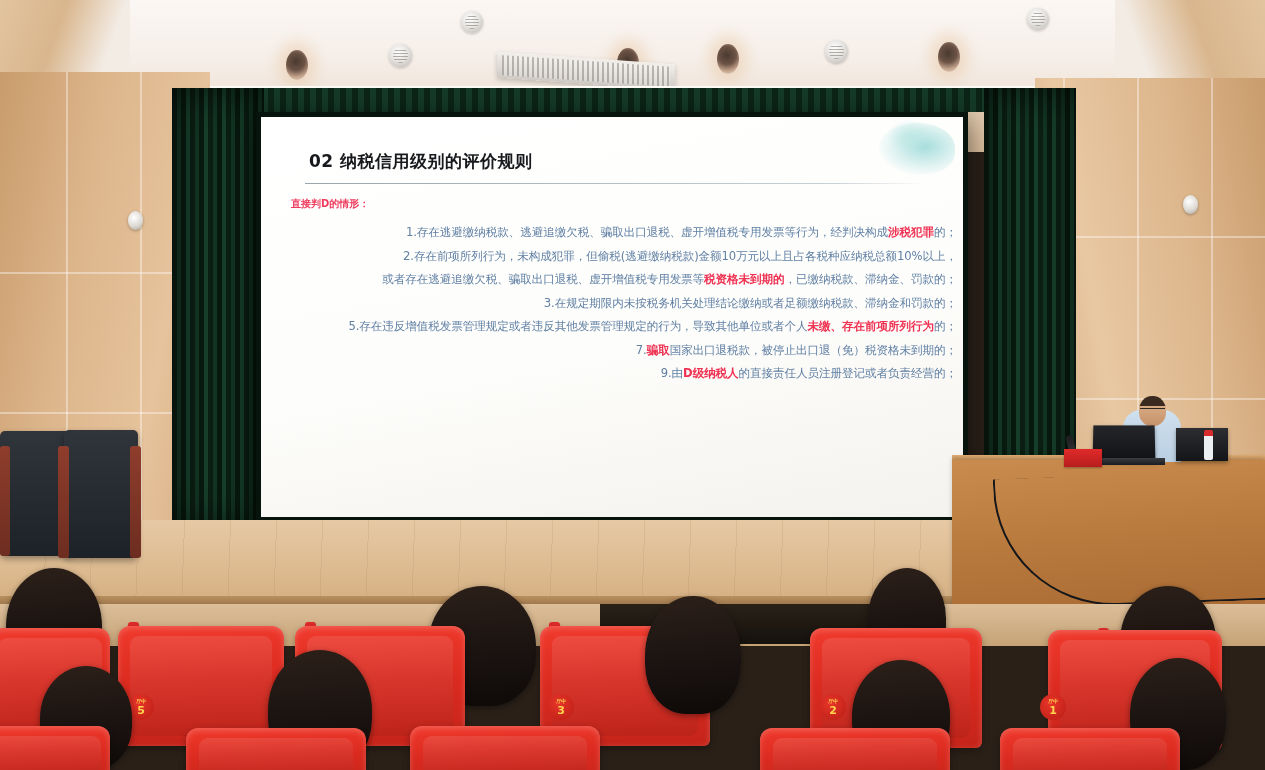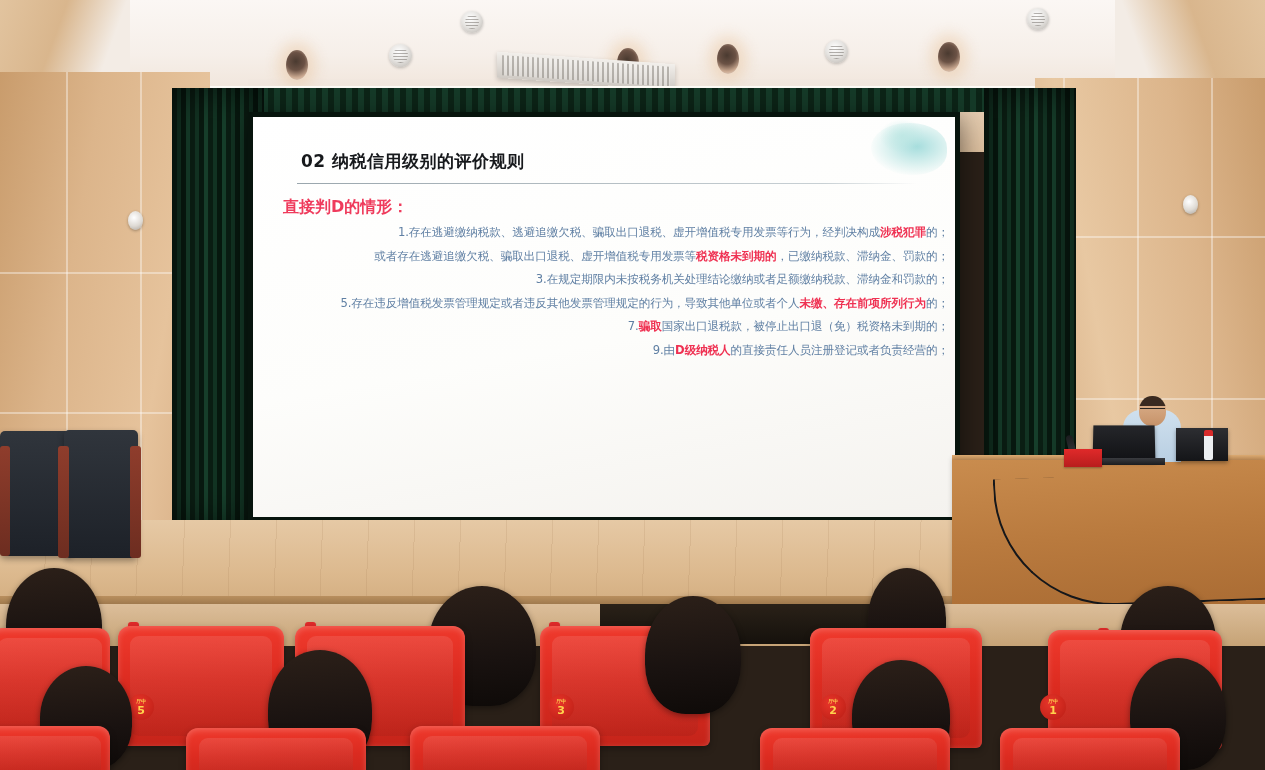--- a/index.html
+++ b/index.html
@@ -84,21 +84,21 @@
   }
   .curtain-l { left: 172px; width: 92px; height: 440px; }
   .curtain-r { left: 984px; width: 92px; height: 400px; }
   .curtain-top {
     position: absolute; left: 172px; top: 88px; width: 904px; height: 24px;
     background: repeating-linear-gradient(90deg,#0c2417 0 6px,#153a28 6px 12px);
   }
 
   
   .screen-frame {
-    position: absolute; left: 248px; top: 112px; width: 712px; height: 410px;
+    position: absolute; left: 256px; top: 112px; width: 712px; height: 410px;
     background: #07140d; padding: 5px;
     box-shadow: 0 6px 26px rgba(0,0,0,.55);
   }
   .screen {
     position: relative; width: 100%; height: 100%;
     background: linear-gradient(170deg,#ffffff 0%,#fdfdfb 55%,#f4f2ee 100%);
     overflow: hidden;
   }
   .slide-blob {
     position: absolute; right: 8px; top: 6px; width: 76px; height: 52px;
@@ -114,21 +114,21 @@
     position: absolute; left: 48px; top: 33px;
     font-size: 17px; font-weight: 700; color: #17191c; letter-spacing: .5px;
     white-space: nowrap;
   }
   .title-rule {
     position: absolute; left: 44px; top: 66px; width: 620px; height: 1px;
     background: linear-gradient(90deg,#9aa6ad,#c8d0d4 85%, rgba(255,255,255,0));
   }
   .slide-sub {
     position: absolute; left: 30px; top: 80px;
-    font-size: 16px; font-weight: 700; color: #ef3b5c; white-space: nowrap;
+    font-size: 10px; font-weight: 700; color: #ef3b5c; white-space: nowrap;
   }
   .slide-body {
     position: absolute; left: 12px; top: 104px; right: 6px;
     font-size: 11.6px; line-height: 23.5px; color: #5f7fa3;
     letter-spacing: -.1px;
   }
   .slide-body p { white-space: nowrap; text-align: right; }
   .slide-body p.wrap { white-space: normal; }
   .hl { color: #ef3152; font-weight: 700; }
 
@@ -314,20 +314,21 @@
     <div class="screen">
       <div class="slide-blob"></div>
       <div class="slide-blob2"></div>
 
       <div class="slide-title">02 纳税信用级别的评价规则</div>
       <div class="title-rule"></div>
       <div class="slide-sub">直接判D的情形：</div>
 
       <div class="slide-body" id="slide-body">
           <p><span>1.</span><span>存在逃避缴纳税款、逃避追缴欠税、骗取出口退税、虚开增值税专用发票等行为，经判决构成</span><span class="hl">涉税犯罪</span><span>的；</span></p>
+          <p><span>2.</span><span>存在前项所列行为，未构成犯罪，但偷税(逃避缴纳税款)金额10万元以上且占各税种应纳税总额10%以上，</span></p>
           <p class="wrap"><span>或者存在逃避追缴欠税、骗取出口退税、虚开增值税专用发票等</span><span class="hl">税资格未到期的</span><span>，已缴纳税款、滞纳金、罚款的；</span></p>
           <p><span>3.</span><span>在规定期限内未按税务机关处理结论缴纳或者足额缴纳税款、滞纳金和罚款的；</span></p>
           <p><span>5.</span><span>存在违反增值税发票管理规定或者违反其他发票管理规定的行为，导致其他单位或者个人</span><span class="hl">未缴、存在前项所列行为</span><span>的；</span></p>
           <p><span>7.</span><span class="hl">骗取</span><span>国家出口退税款，被停止出口退（免）税资格未到期的；</span></p>
           <p><span>9.</span><span>由</span><span class="hl">D级纳税人</span><span>的直接责任人员注册登记或者负责经营的；</span></p>
         </div>
     </div>
   </div>
 
   <div class="stage-floor">

